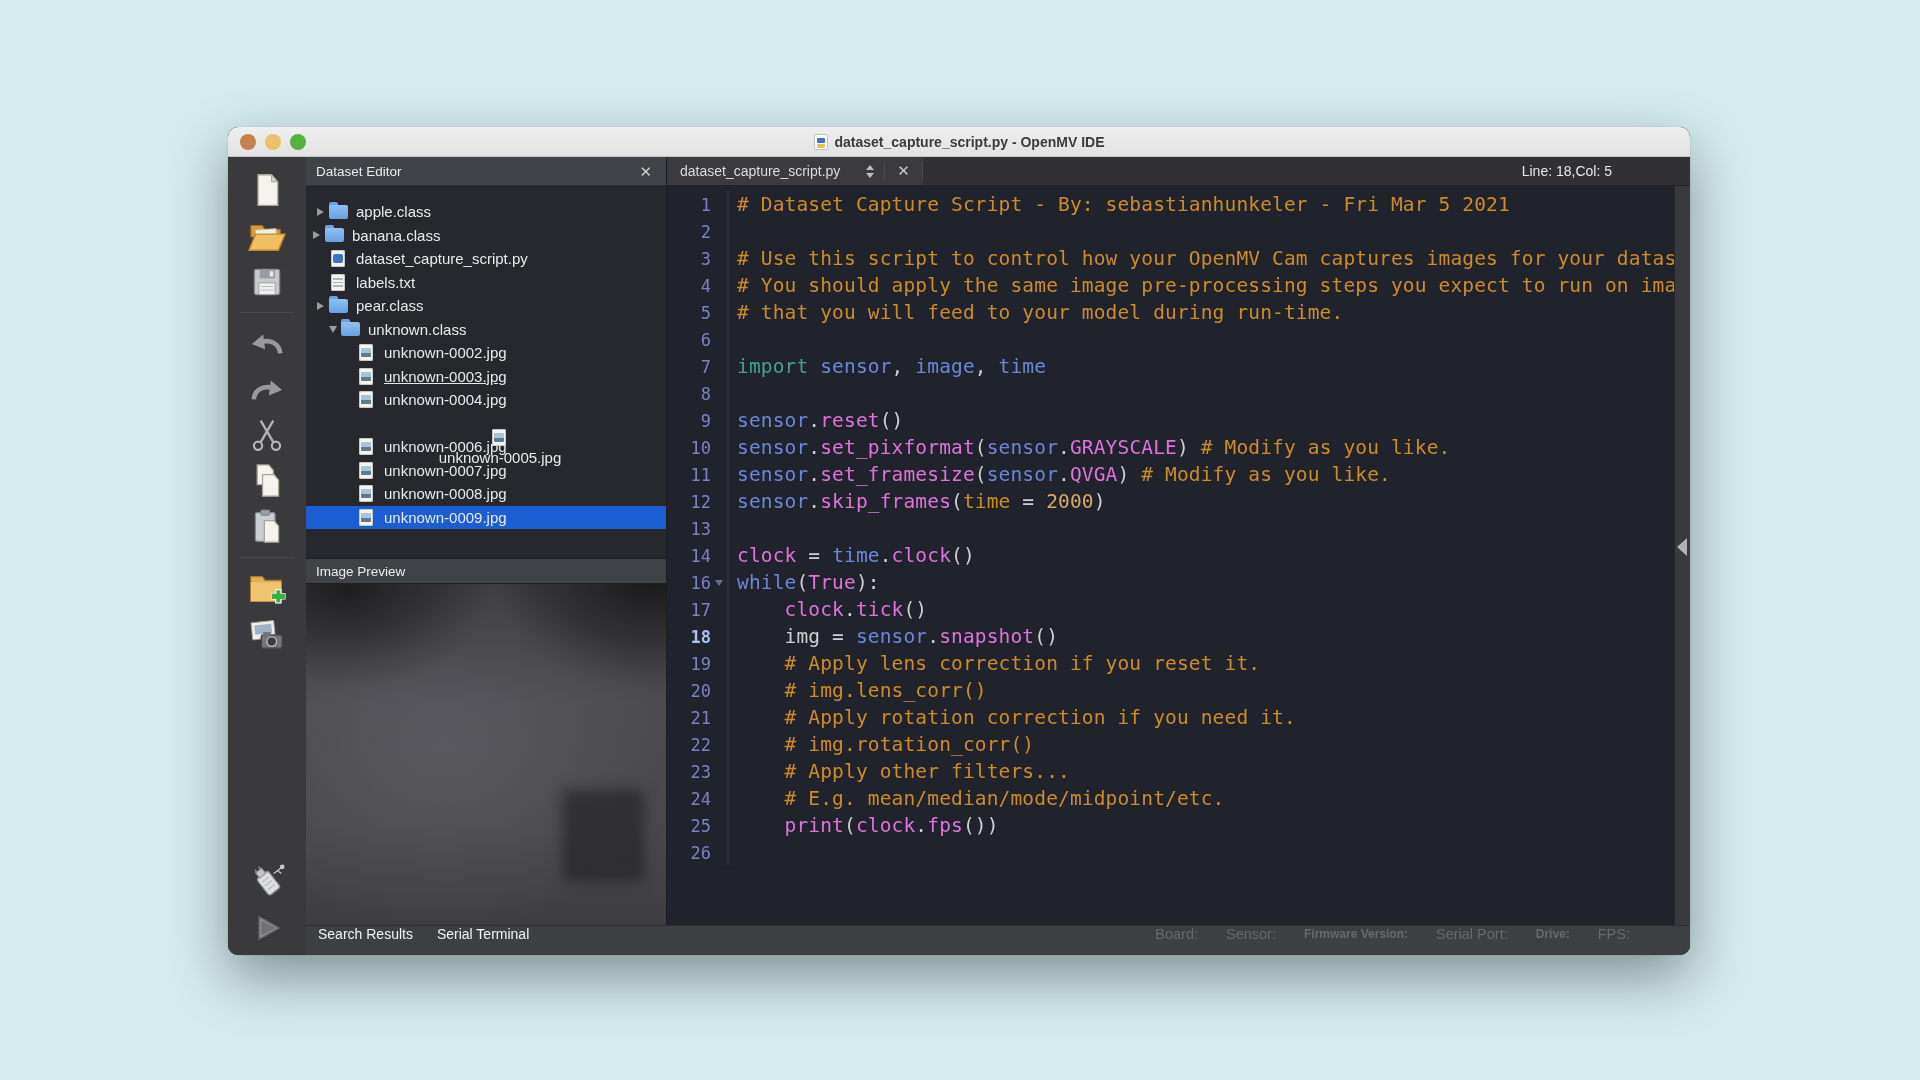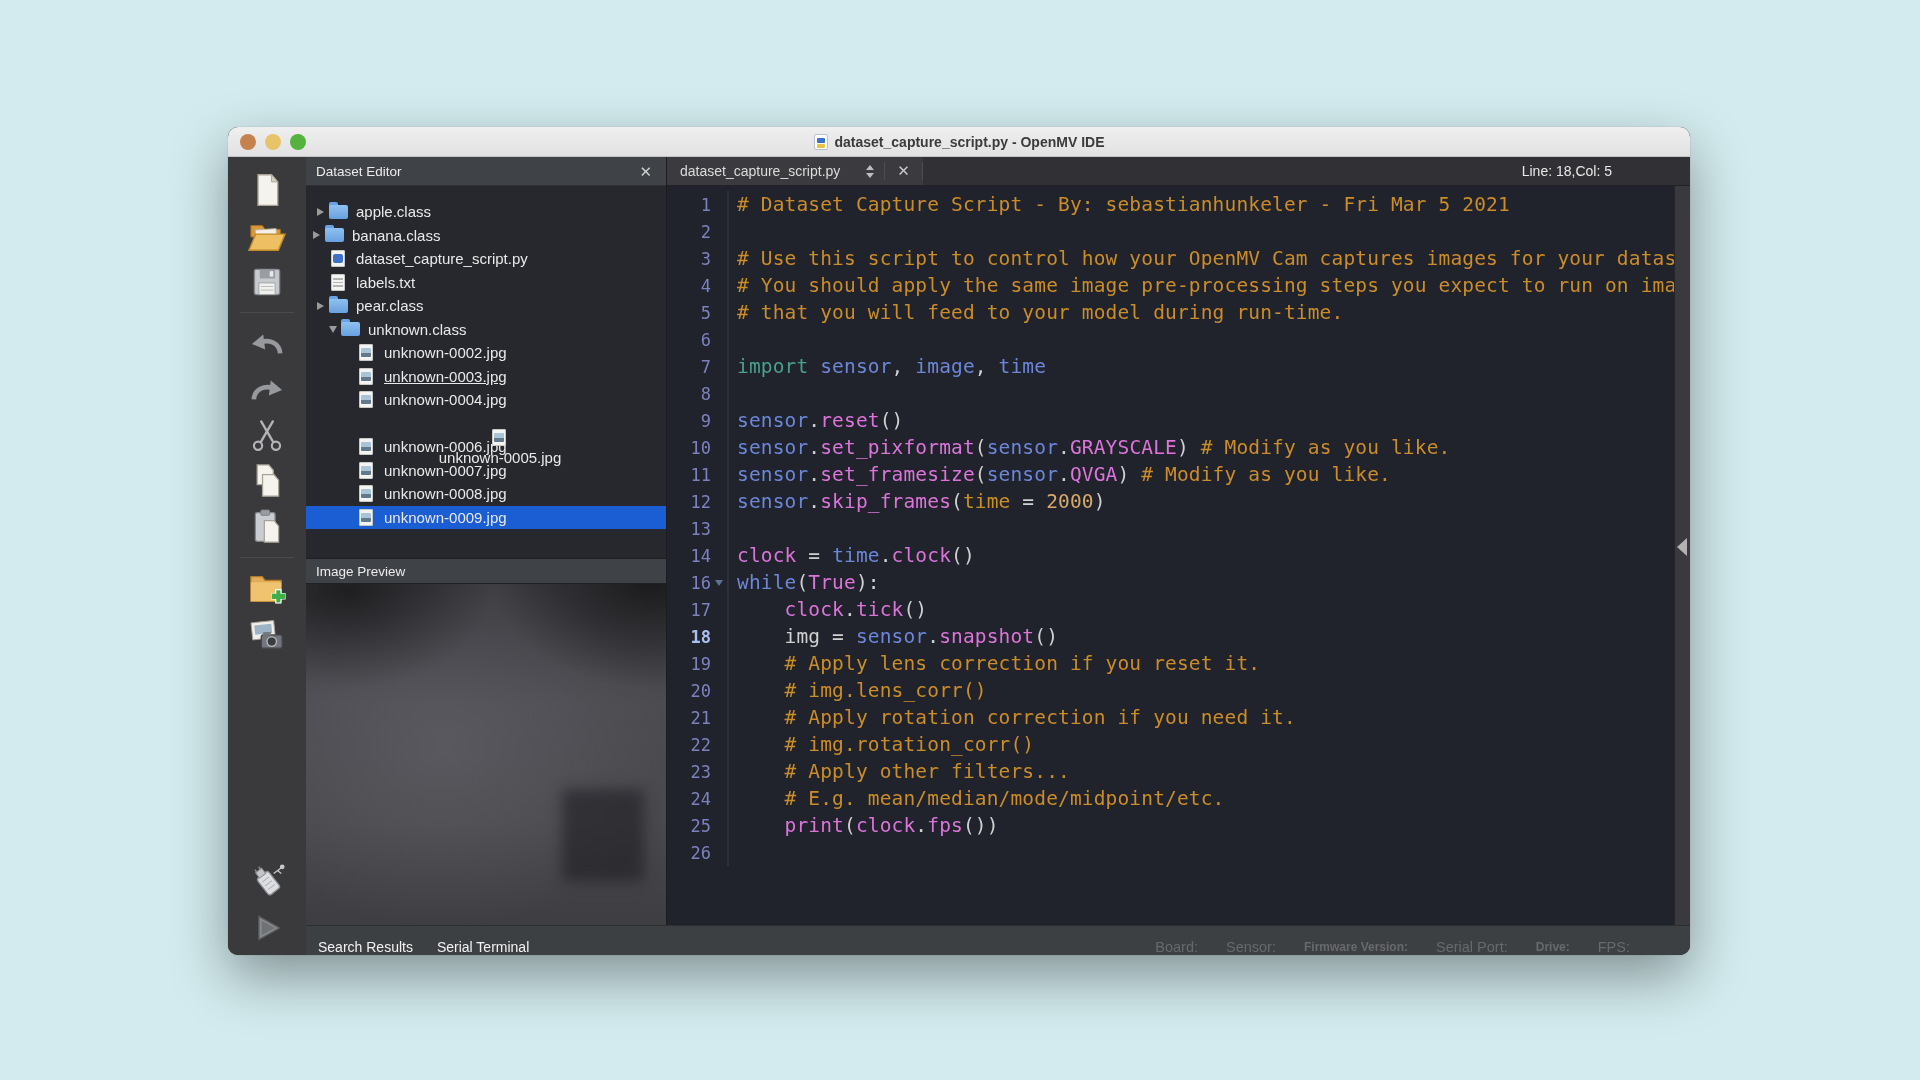--- a/index.html
+++ b/index.html
@@ -95,21 +95,21 @@
   .tk-pk { color:var(--c-method); }
   .tk-kwarg { color:var(--c-kwarg); }
   .tk-num { color:var(--c-number); }
   .tk-pl { color:var(--c-plain); }
 
   .right-strip { flex:0 0 16px; background:#3a3a3e; border-left:1px solid #26262a; position:relative; }
   .expander { position:absolute; top:352px; left:2px; width:0; height:0;
               border-right:10px solid #b2b2b4; border-top:9px solid transparent; border-bottom:9px solid transparent; }
 
   
-  .statusbar { height:30px; flex:0 0 30px; background:#3d4043; display:flex; align-items:flex-end; border-top:1px solid #2c2e30; }
+  .statusbar { height:30px; flex:0 0 30px; background:#3d4043; display:flex; align-items:flex-start; border-top:1px solid #2c2e30; }
   .status-tabs { display:flex; gap:24px; padding-left:12px; }
   .status-tab { color:#f2f2f2; font-size:14px; }
   .status-fields { margin-left:auto; display:flex; align-items:center; gap:28px; padding-right:60px; }
   .sf { color:#67696b; font-size:14.5px; }
   .sf.small { font-size:12px; font-weight:bold; }
 
   svg { display:block; }
 </style>
 </head>
 <body>

